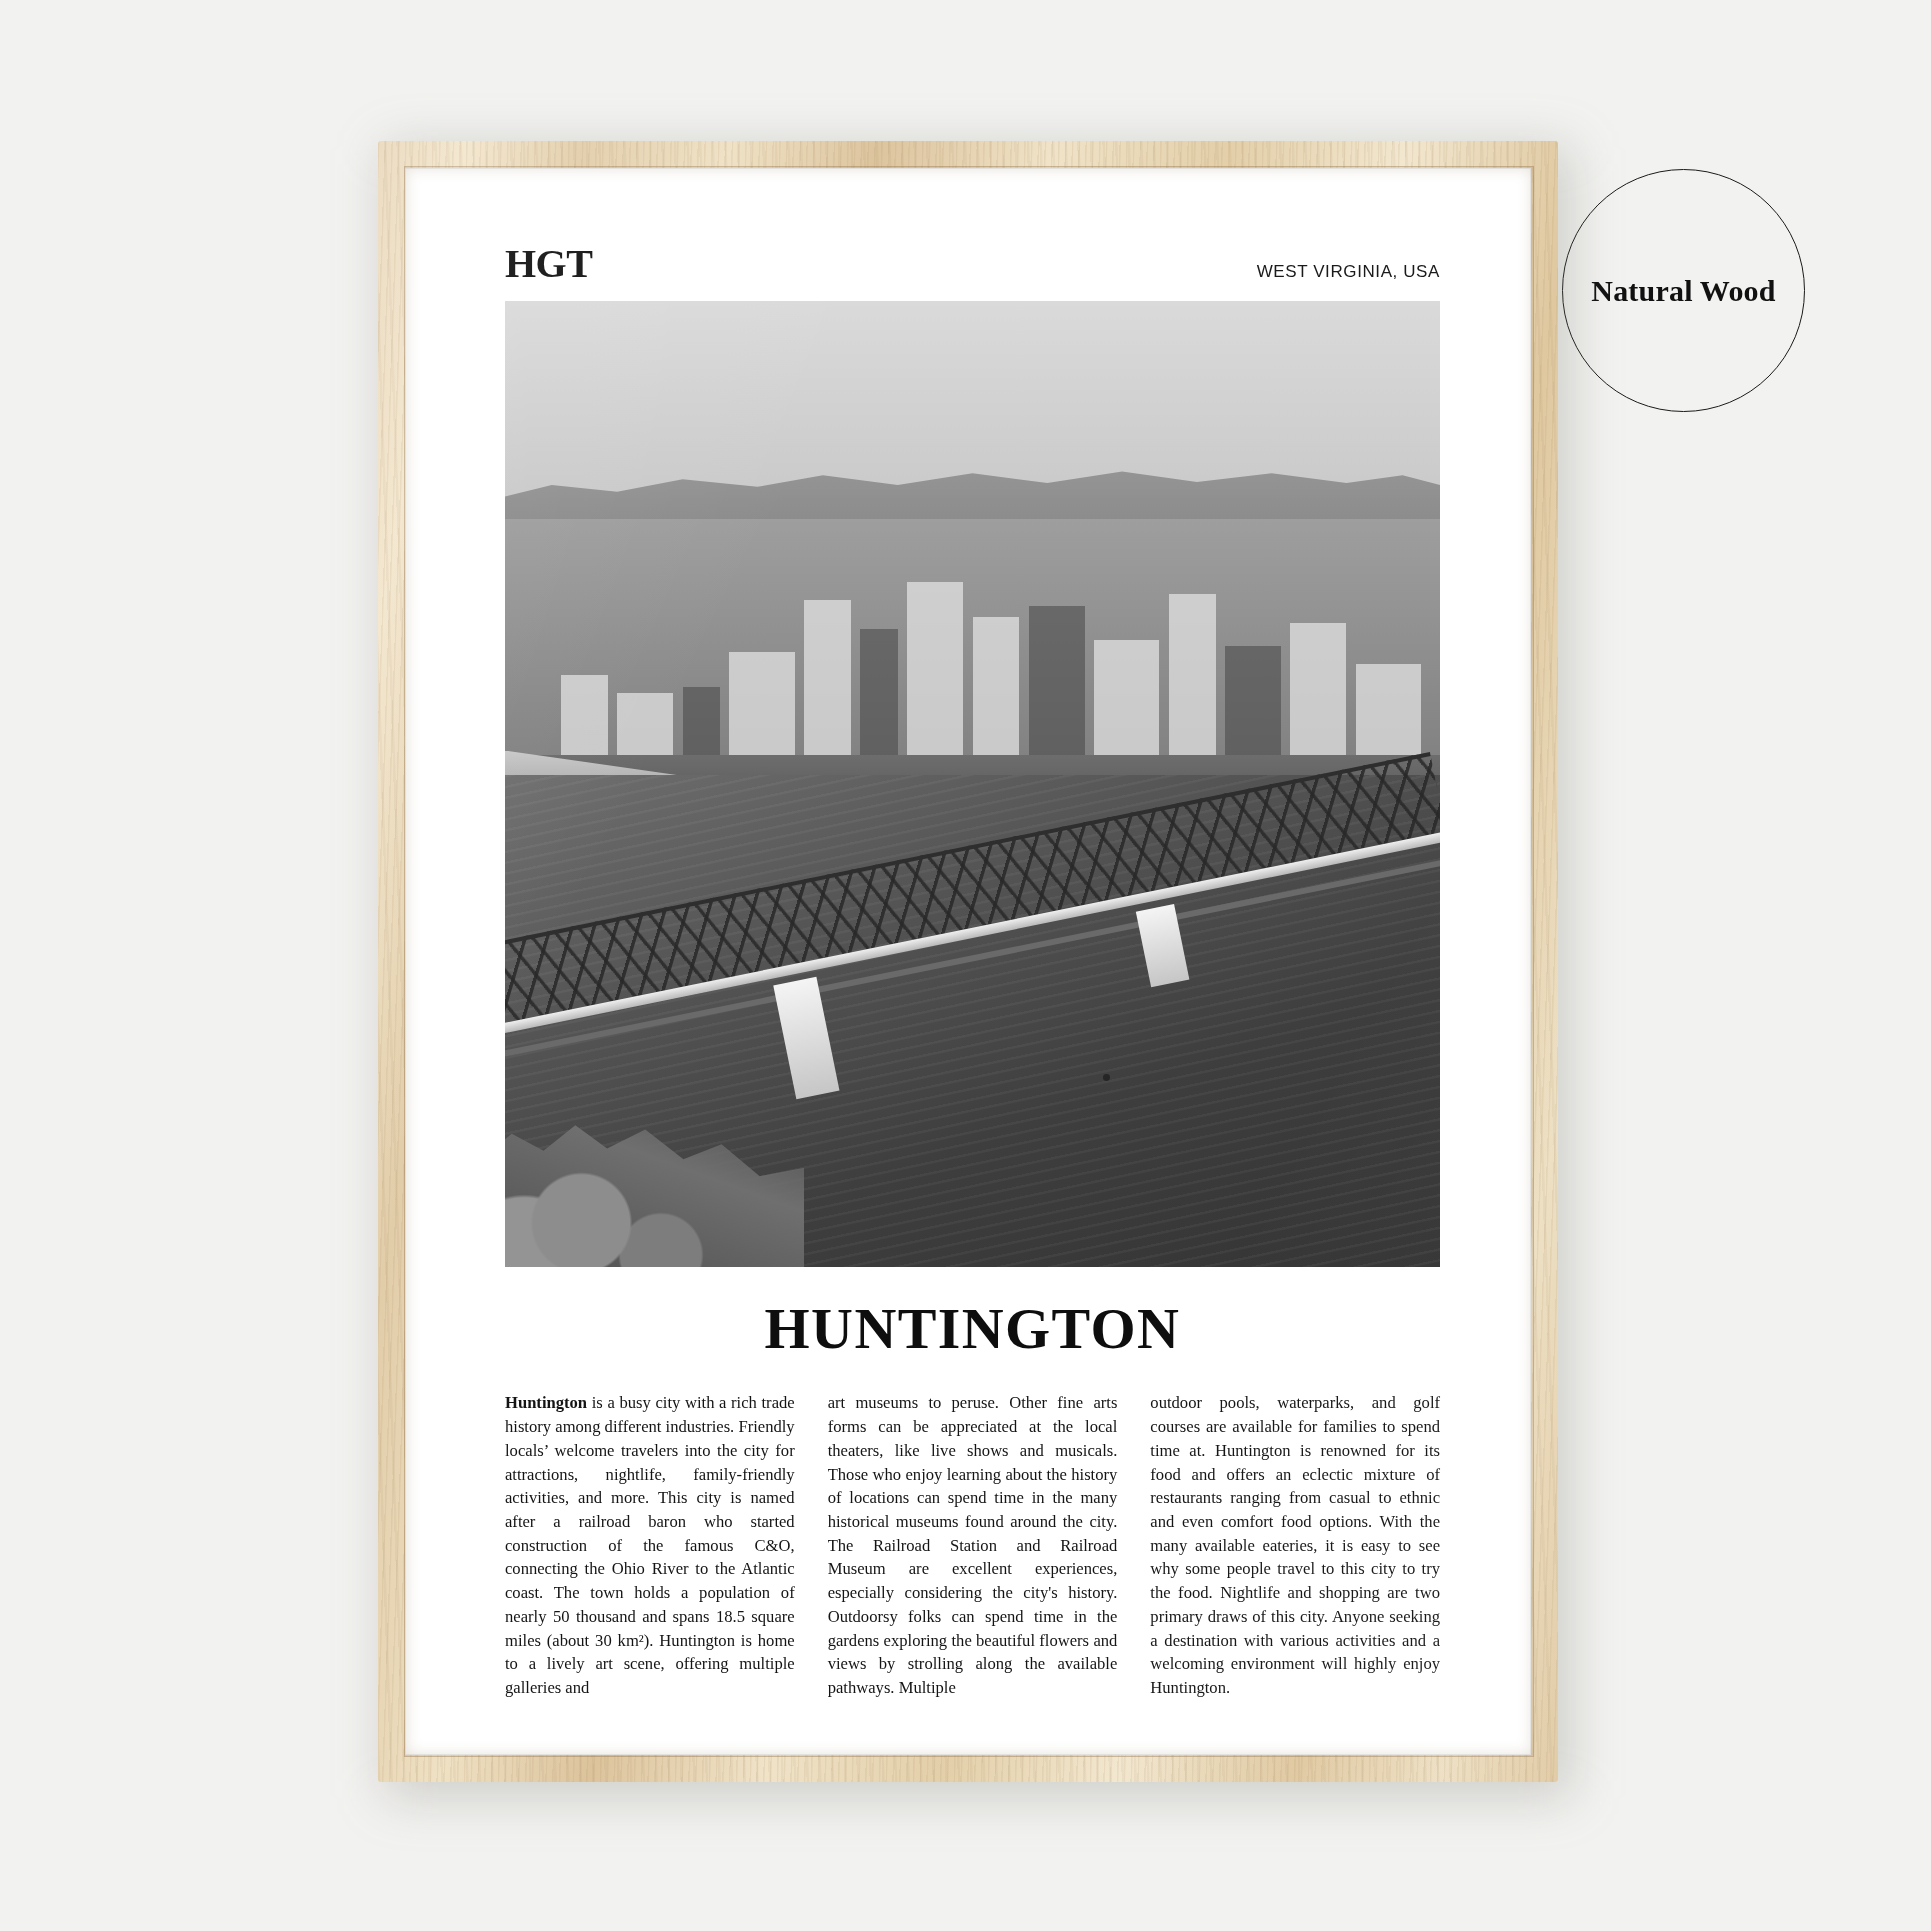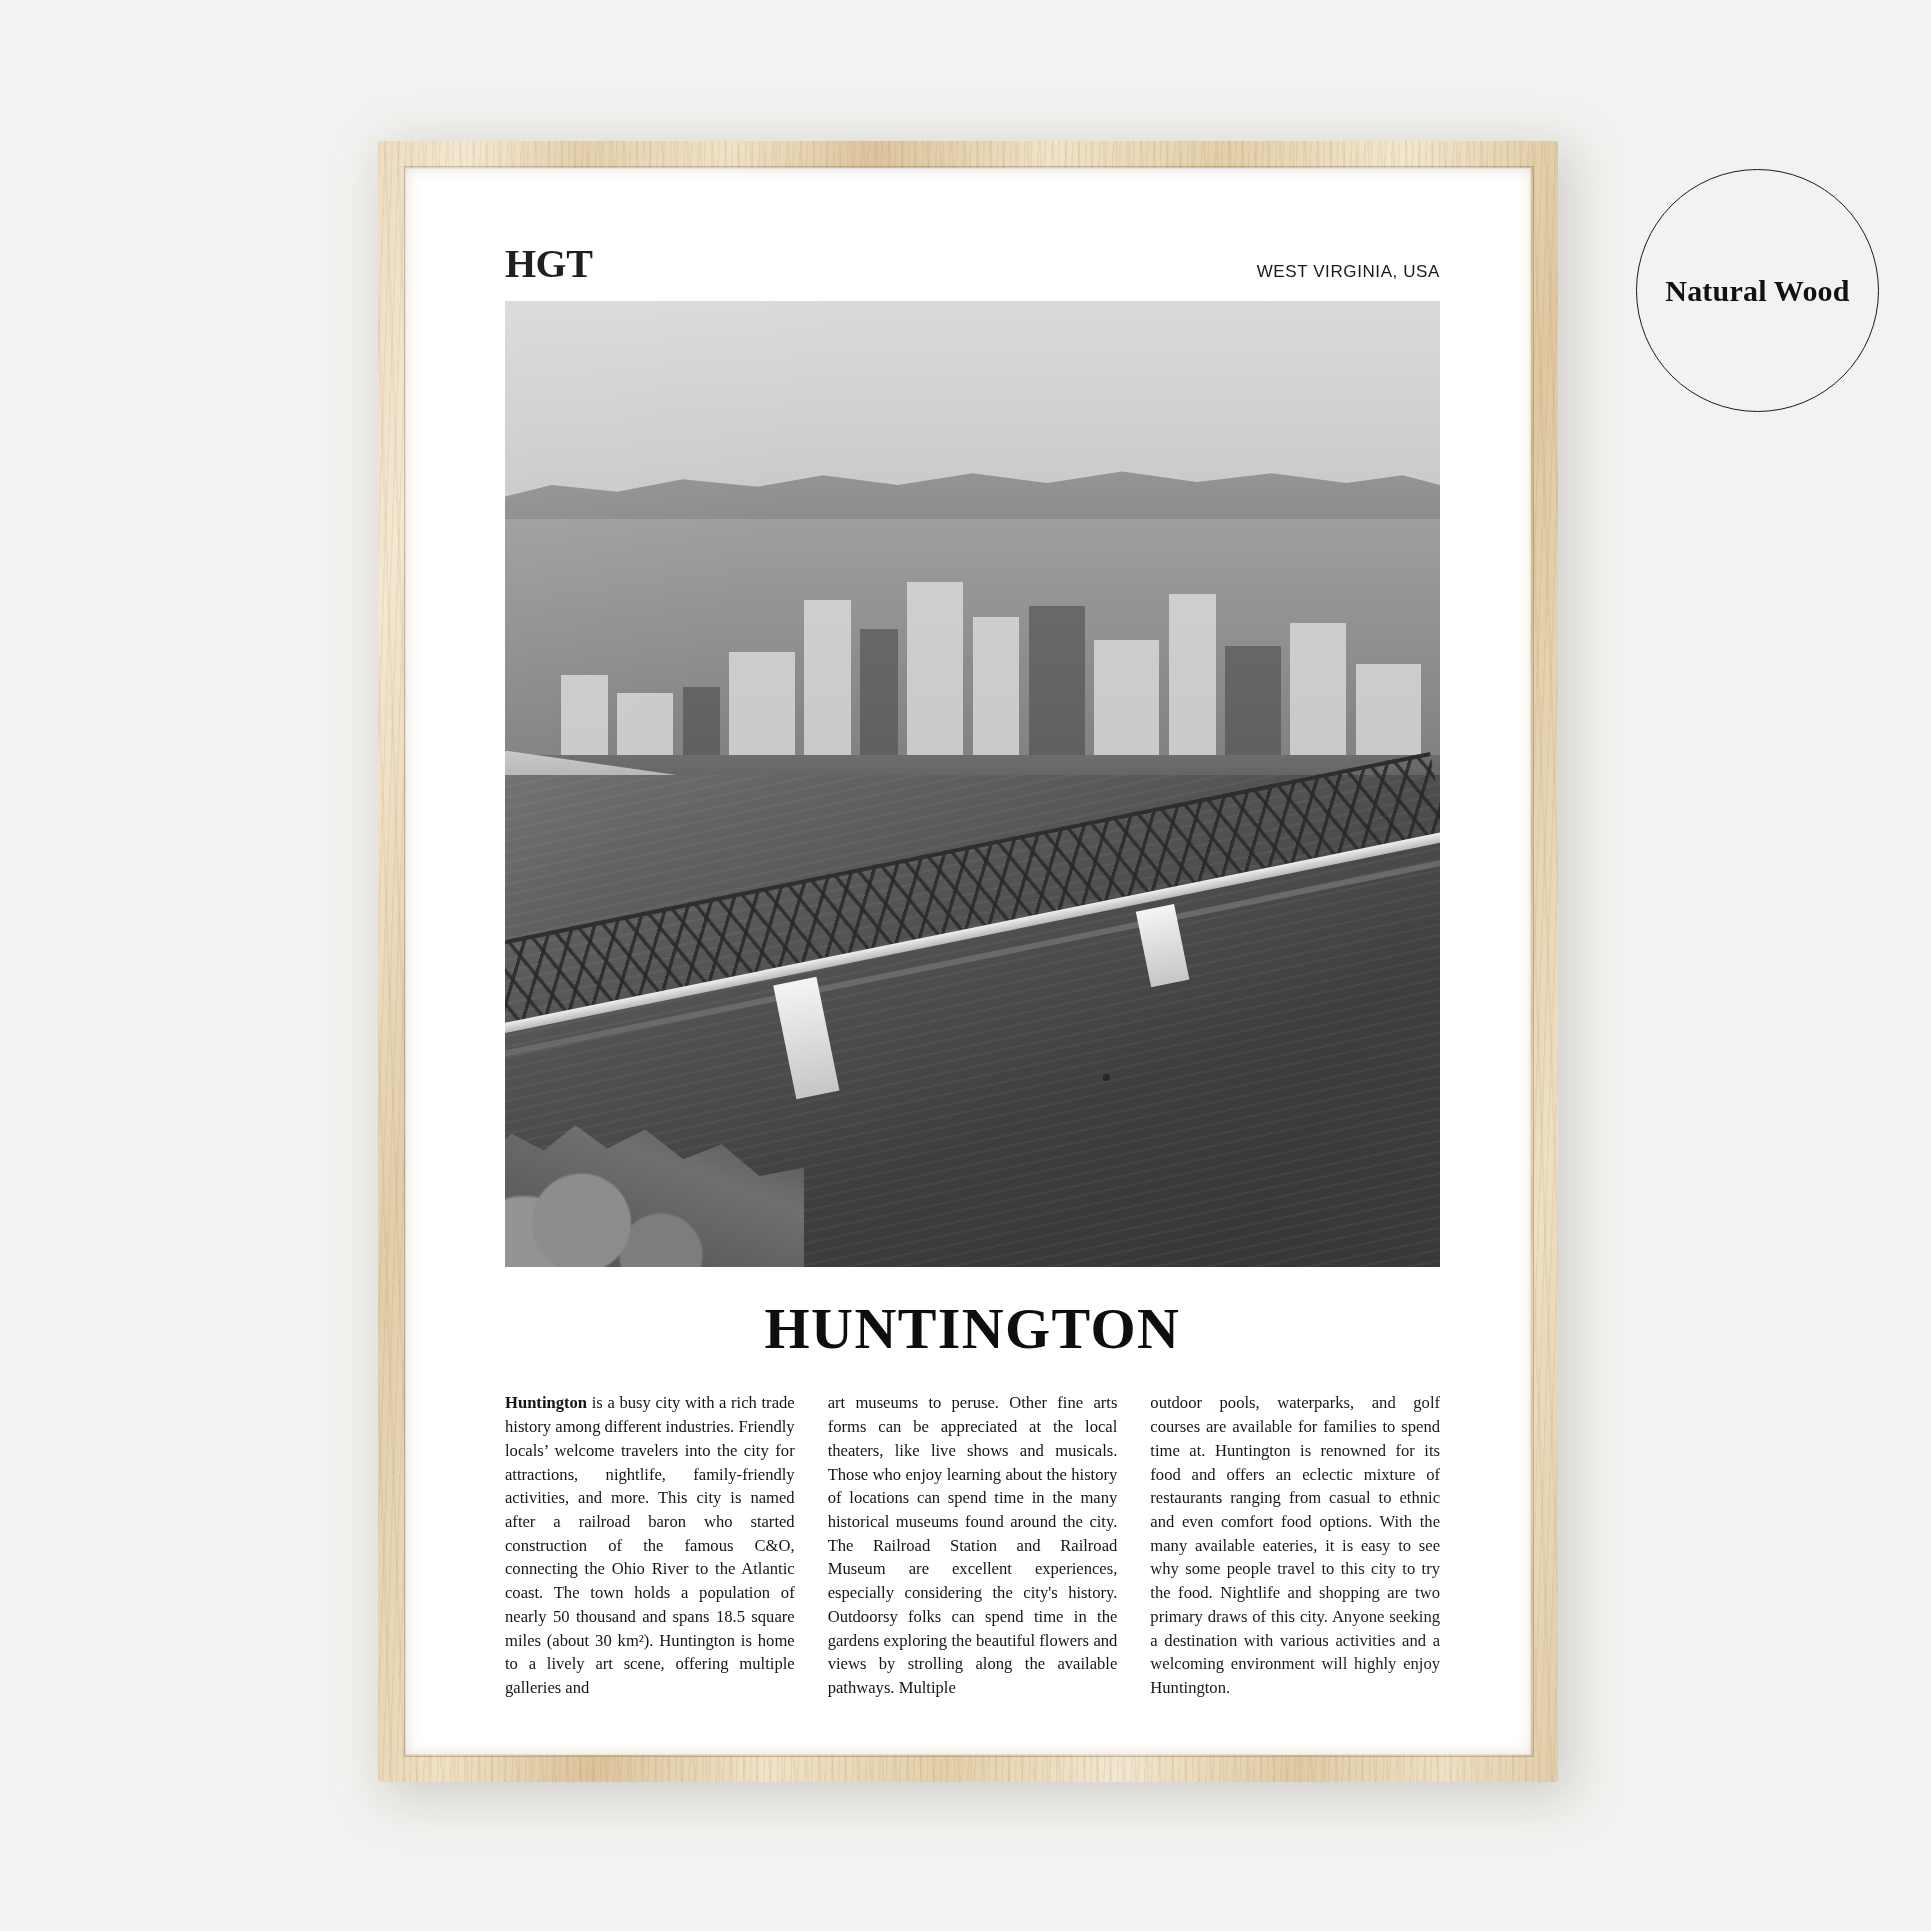--- a/index.html
+++ b/index.html
@@ -11,21 +11,21 @@
     height: 1931px;
     background: #f2f2f0;
     font-family: "Liberation Sans", sans-serif;
     overflow: hidden;
     position: relative;
   }
 
   
   #badge {
     position: absolute;
-    left: 1636px;
+    left: 1562px;
     top: 169px;
     width: 243px;
     height: 243px;
     border: 1.9px solid #1a1a1a;
     border-radius: 50%;
     background: transparent;
     display: flex;
     align-items: center;
     justify-content: center;
     box-sizing: border-box;

